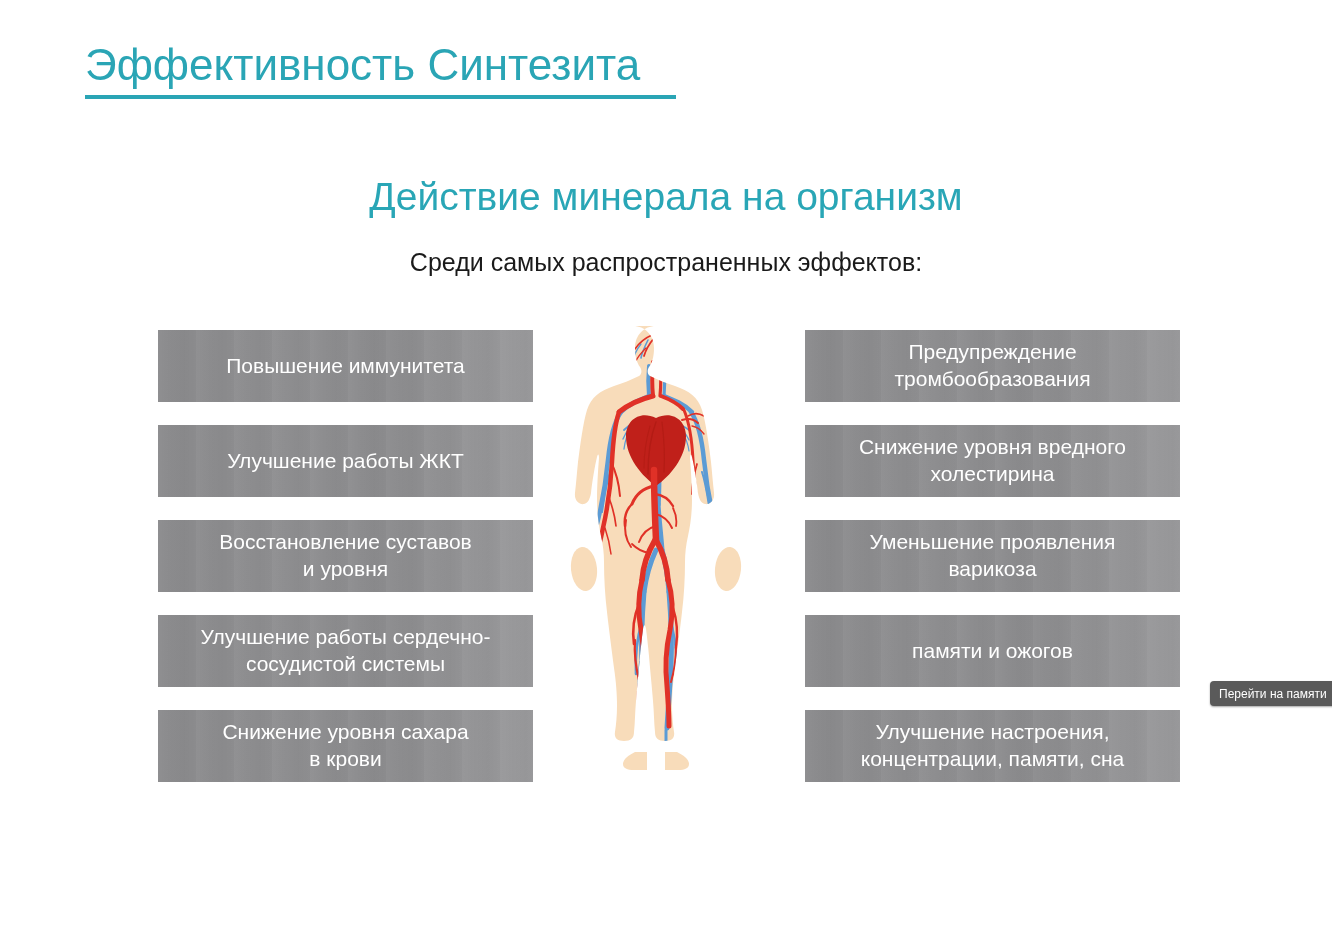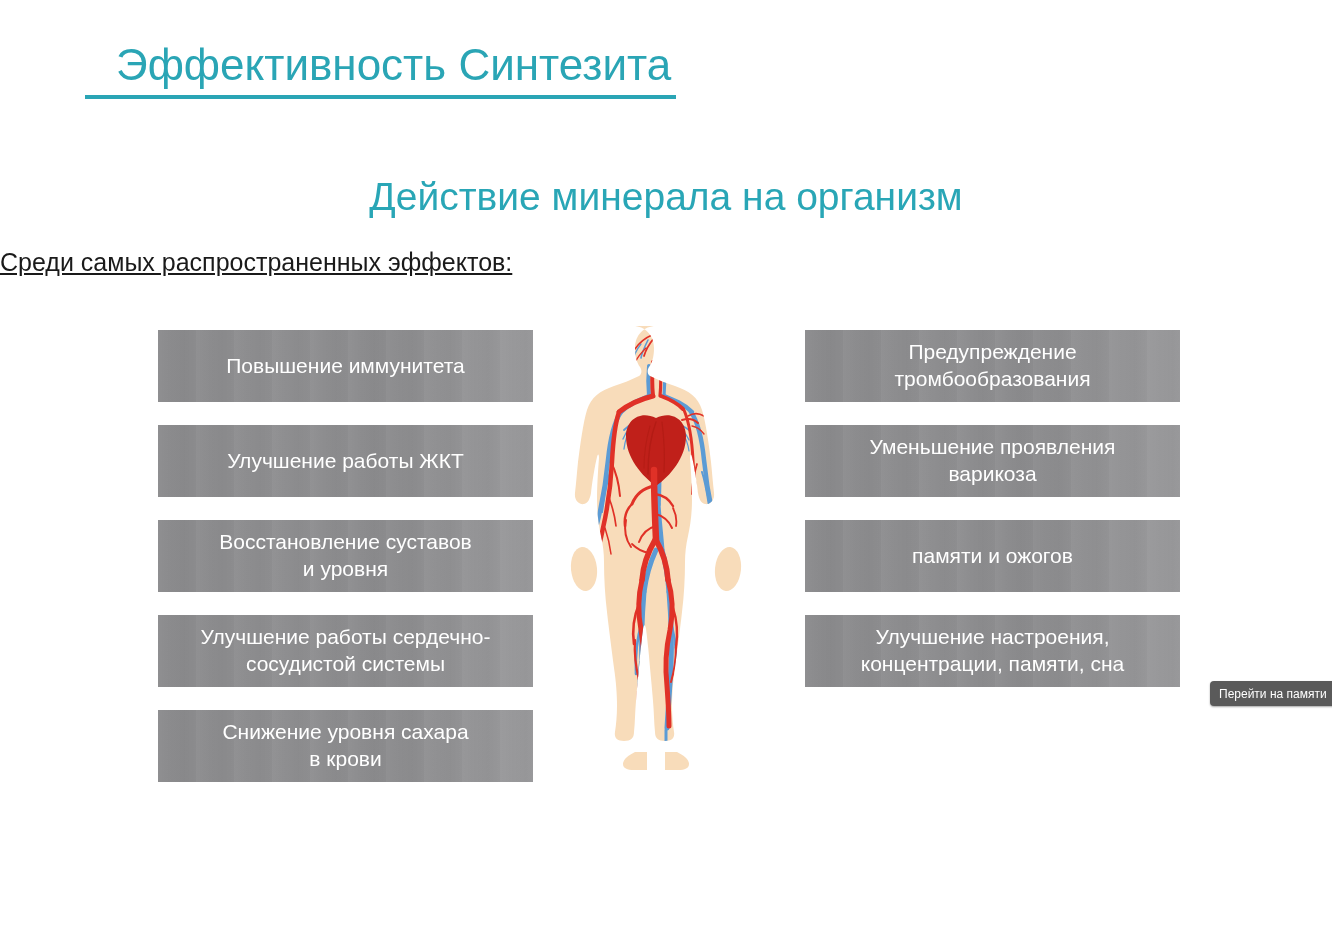--- a/index.html
+++ b/index.html
@@ -19,21 +19,20 @@
   
   #slide-title {
     position: absolute;
     left: 85px;
     top: 42px;
     font-size: 44px;
     line-height: 1.05;
     font-weight: 400;
     color: #2aa5b5;
     white-space: nowrap;
-    margin-left: 31px;
   }
   #slide-title-underline {
     position: absolute;
     left: 85px;
     top: 95px;
     width: 591px;
     height: 4px;
     background: #2aa5b5;
   }
 
@@ -46,24 +45,24 @@
     text-align: center;
     font-size: 39px;
     color: #29a6b6;
     font-weight: 400;
   }
   #slide-lead {
     position: absolute;
     left: 0;
     right: 0;
     top: 248px;
+    text-align: center;
     font-size: 25px;
     color: #1a1a1a;
     font-weight: 400;
-    text-decoration: underline;
   }
 
   
   .effect-col {
     position: absolute;
     width: 375px;
     top: 330px;
   }
   #effects-left  { left: 158px; }
   #effects-right { left: 805px; }
@@ -171,20 +170,26 @@
 
 <div class="effect-col" id="effects-right">
 
   <div class="effect-box">
     <div>
       <span>Предупреждение</span>
       <span>тромбообразования</span>
     </div>
   </div>
 
+  <div class="effect-box">
+    <div>
+      <span>Снижение уровня вредного</span>
+      <span>холестирина</span>
+    </div>
+  </div>
 
   <div class="effect-box">
     <div>
       <span>Уменьшение проявления</span>
       <span>варикоза</span>
     </div>
   </div>
 
   <div class="effect-box">
     <div>

